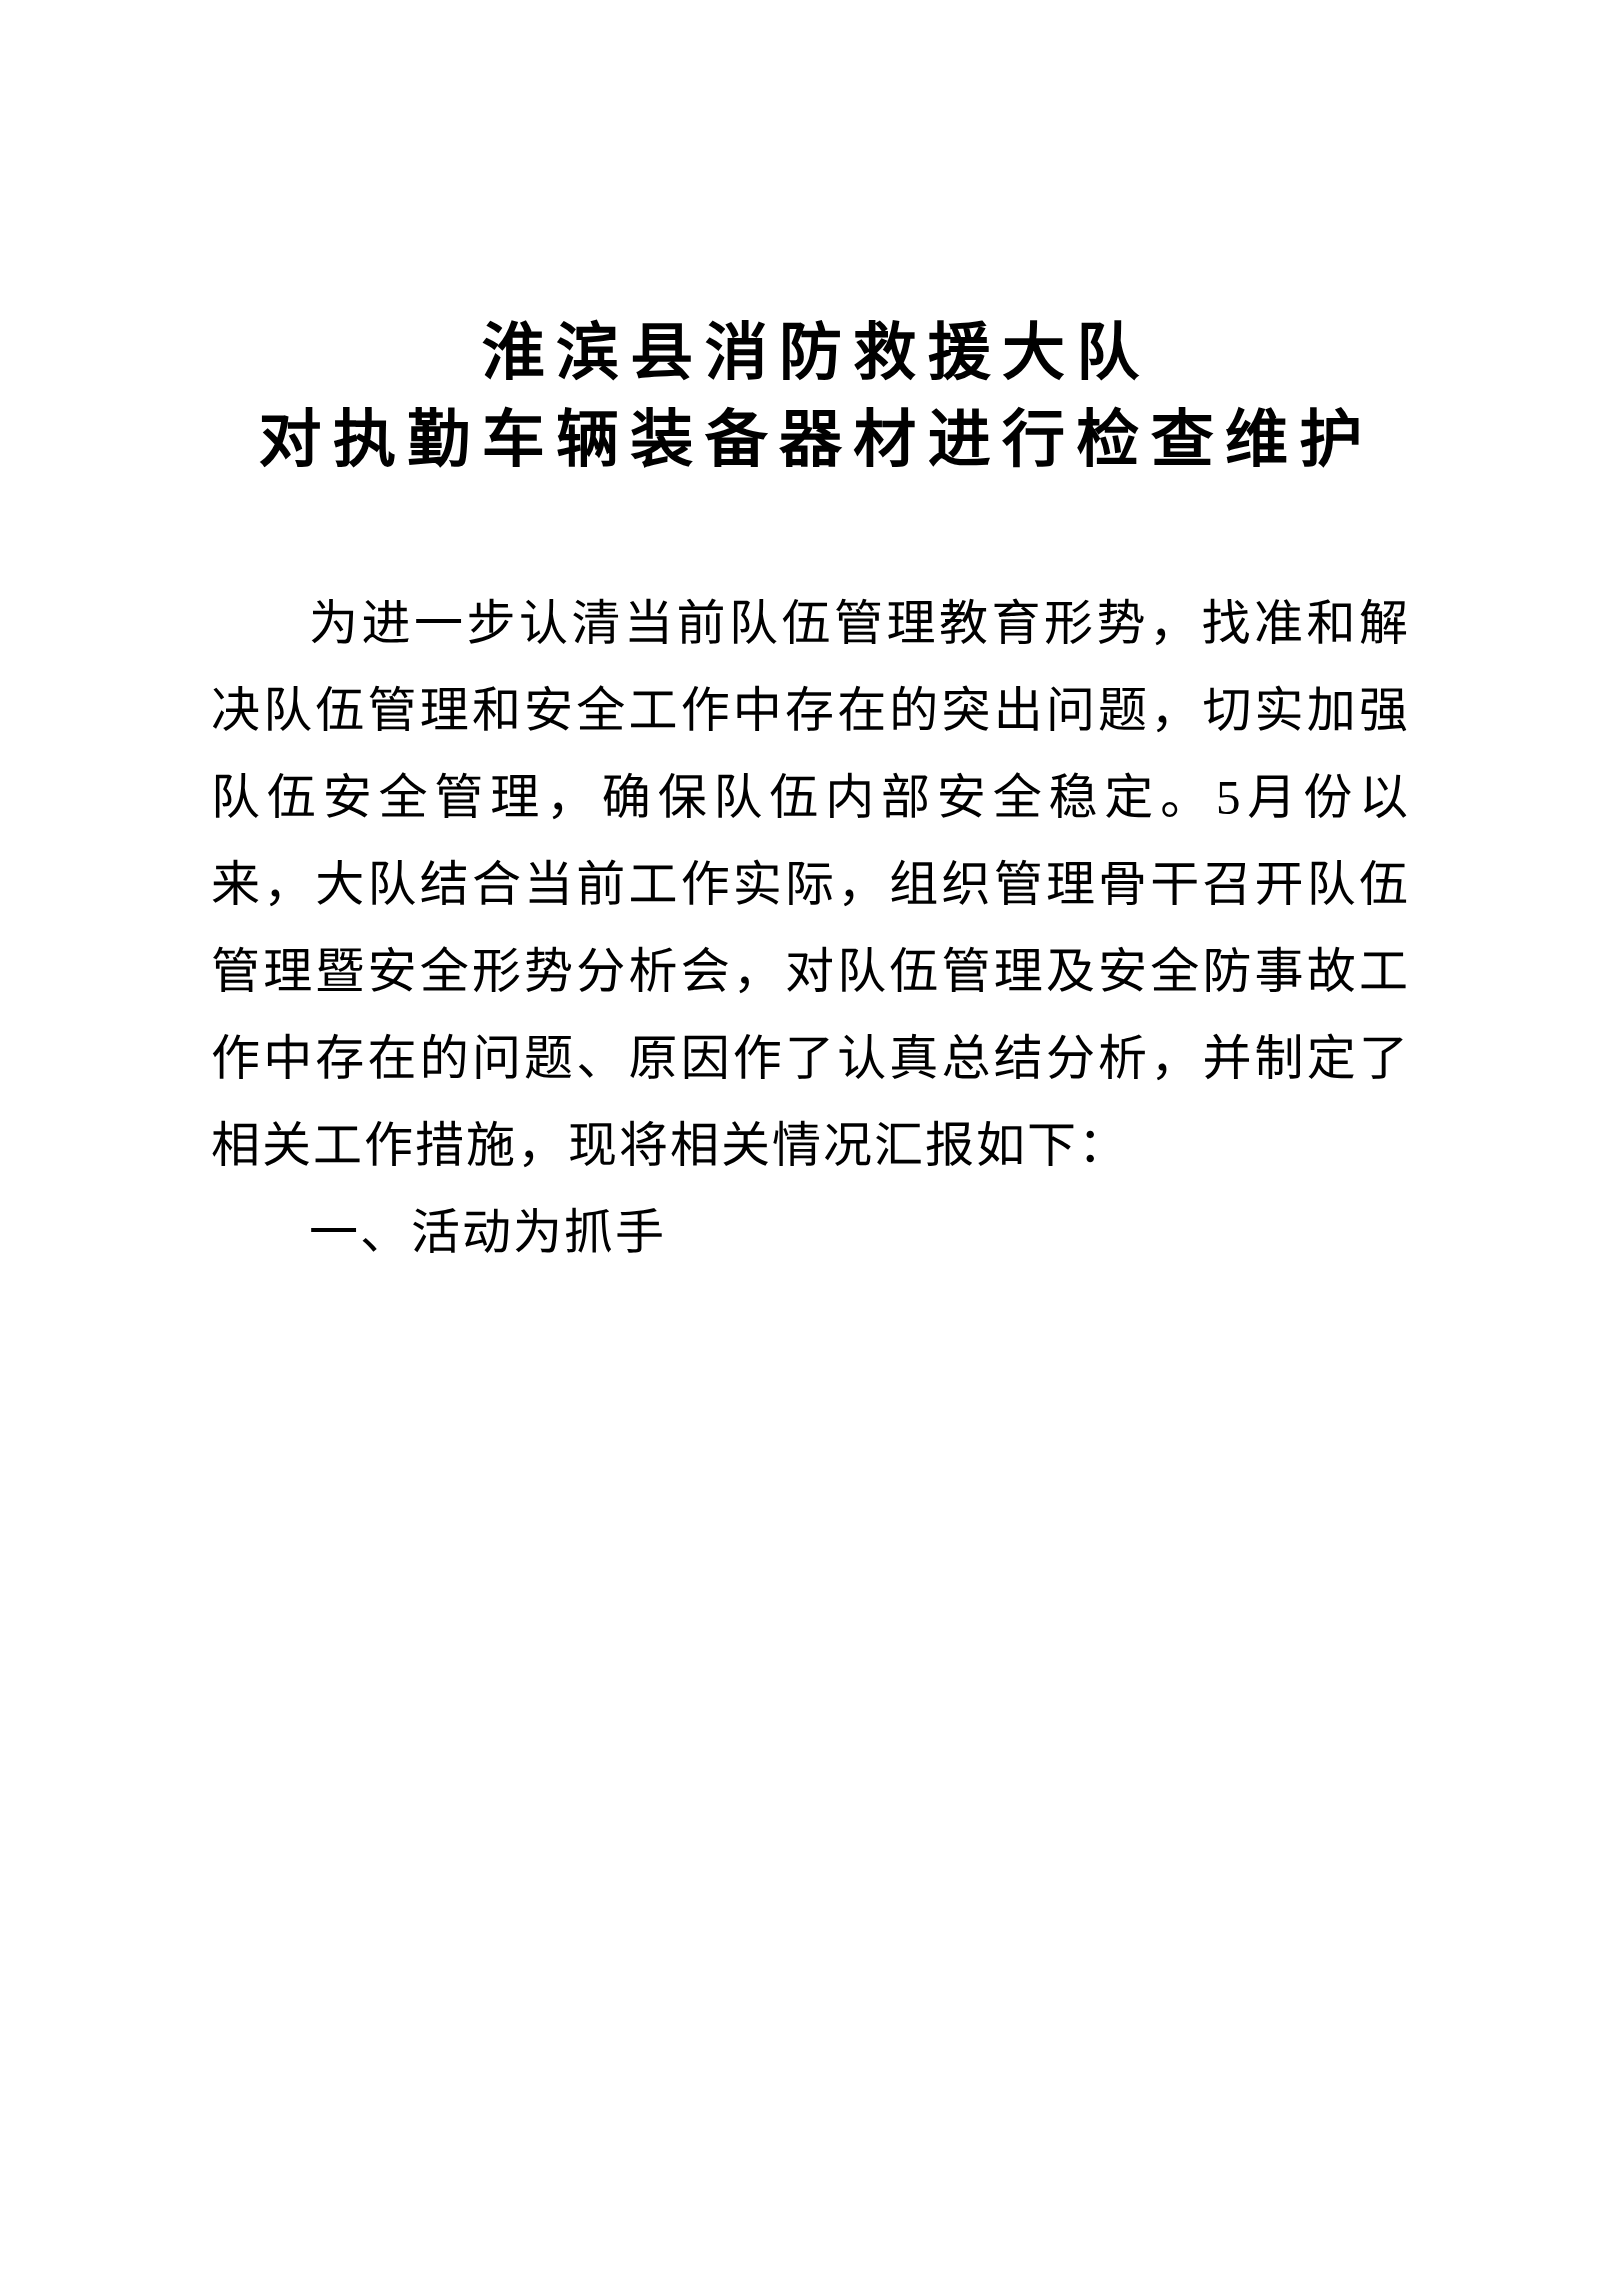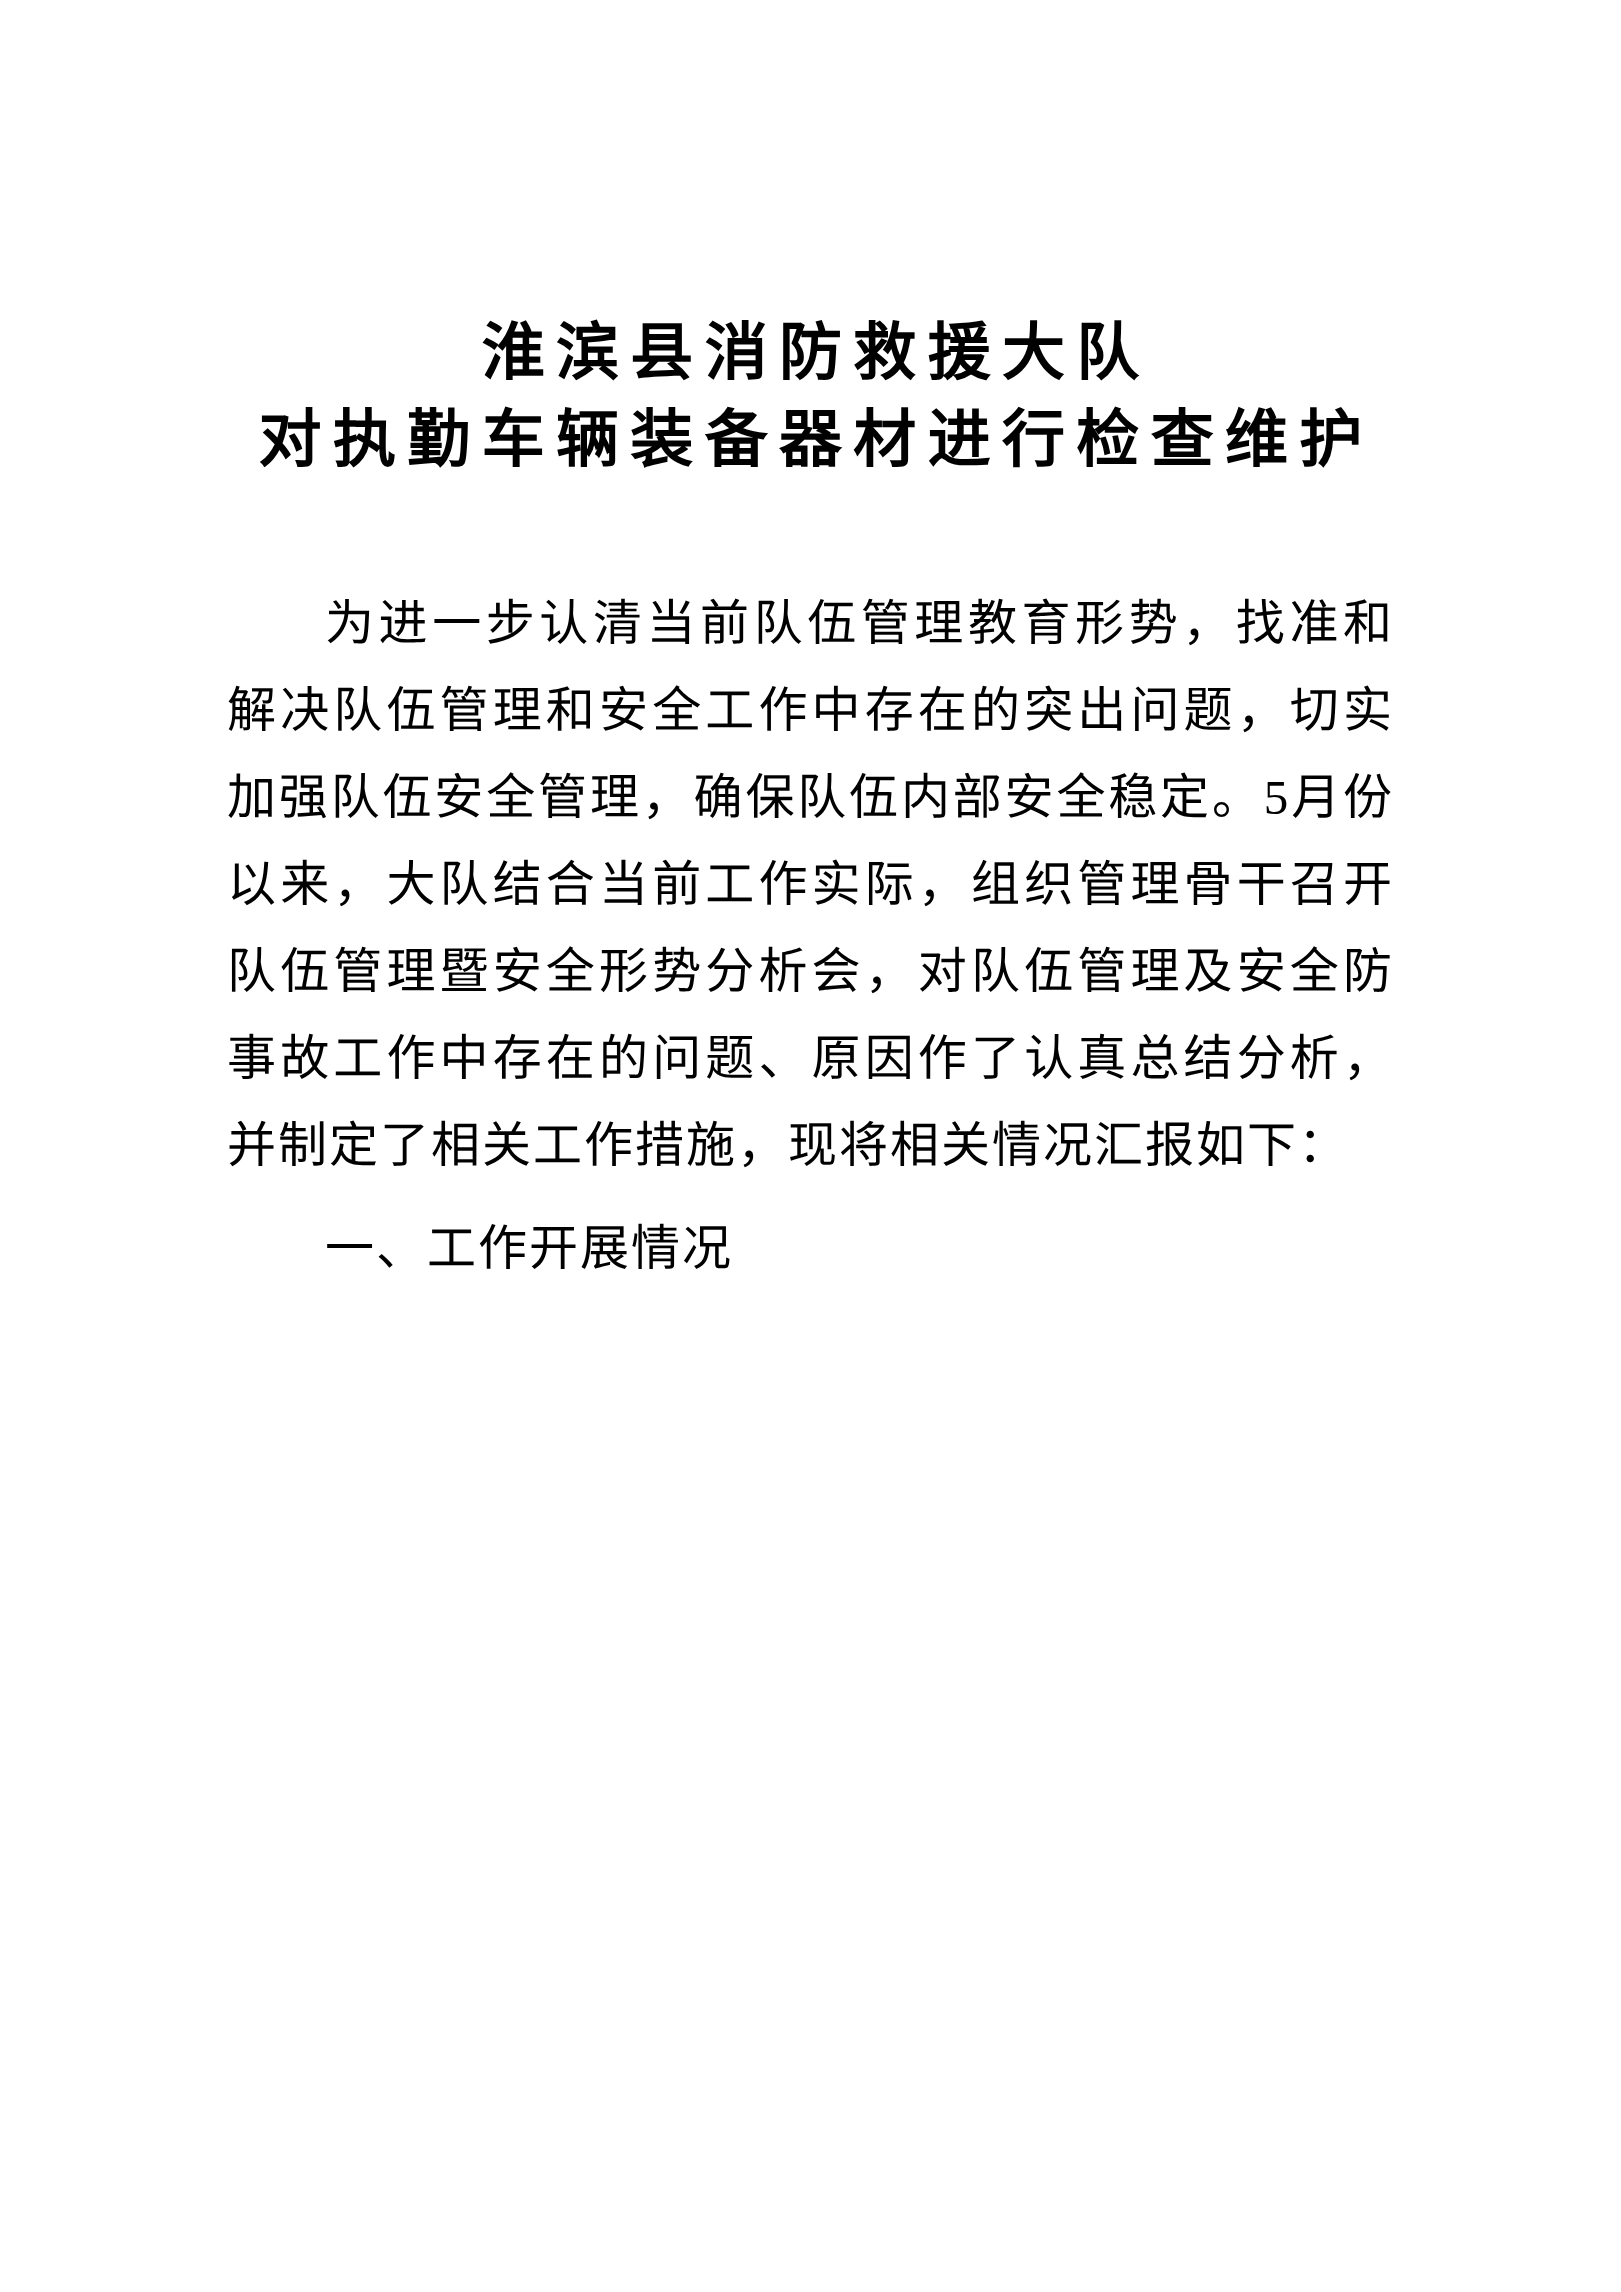--- a/index.html
+++ b/index.html
@@ -33,34 +33,34 @@
   }
   .body-text {
     margin-top: 96px;
     font-size: 49px;
     line-height: 87px;
     letter-spacing: 2px;
     text-align: justify;
     text-justify: inter-ideograph;
   }
   .para {
-    margin: 16px;
+    margin: 0;
     padding: 0;
     text-indent: 2em;
   }
 </style>
 </head>
 <body>
 
 <div class="page">
 
   <div class="title-block">
     <span class="title-line">淮滨县消防救援大队</span>
     <span class="title-line">对执勤车辆装备器材进行检查维护</span>
   </div>
 
   <div class="body-text">
     <p class="para">为进一步认清当前队伍管理教育形势，找准和解决队伍管理和安全工作中存在的突出问题，切实加强队伍安全管理，确保队伍内部安全稳定。5月份以来，大队结合当前工作实际，组织管理骨干召开队伍管理暨安全形势分析会，对队伍管理及安全防事故工作中存在的问题、原因作了认真总结分析，并制定了相关工作措施，现将相关情况汇报如下：</p>
-    <p class="para">一、工作开展情况</p>
+    <p class="para">一、活动为抓手</p>
   </div>
 
 </div>
 
 
 </body></html>

